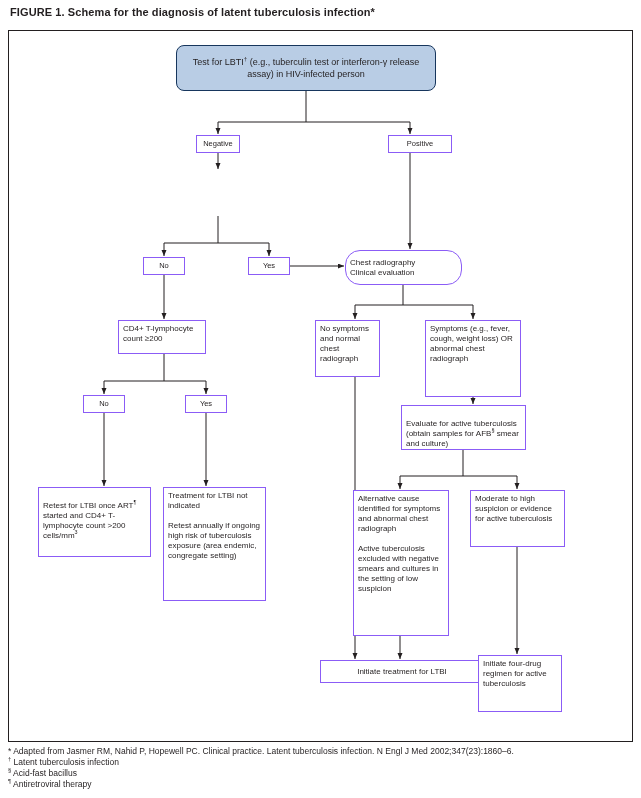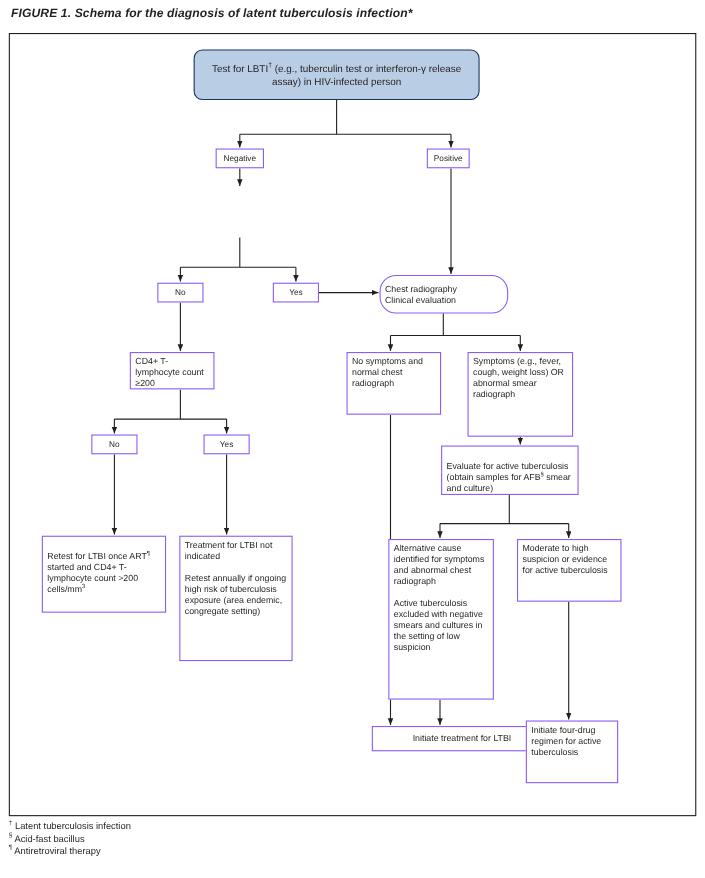--- a/index.html
+++ b/index.html
@@ -6,21 +6,21 @@
   html,body { background:#ffffff; }
   body {
     width:641px; height:798px;
     font-family:"Liberation Sans", sans-serif;
     color:#231f20;
   }
   .page { position:relative; width:641px; height:798px; background:#fff; overflow:hidden; }
 
   .fig-title {
     position:absolute; left:10px; top:6px;
-    font-size:11px; font-weight:bold; letter-spacing:0.1px;font-style:italic;
+    font-size:11px; font-weight:bold; letter-spacing:0.1px;
   }
 
   .frame {
     position:absolute; left:8px; top:30px; width:625px; height:712px;
     border:1px solid #231f20; background:#fff;
   }
 
   svg.connectors { position:absolute; left:0; top:0; width:641px; height:798px; pointer-events:none; }
   svg.connectors line, svg.connectors path.wire { stroke:#231f20; stroke-width:1; fill:none; }
 
@@ -43,36 +43,36 @@
     font-size:9px; line-height:1.35;
     display:flex; align-items:center; justify-content:center;
     text-align:center; white-space:normal;
     padding:3px 10px;
   }
   sup { font-size:0.68em; vertical-align:super; line-height:0; }
 
   
   .n-test      { left:176px; top:45px;  width:260px; height:46px; }
   .n-negative  { left:196px; top:135px; width:44px;  height:18px; font-size:7.5px; }
-  .n-positive  { left:388px; top:135px; width:39px;  height:18px; font-size:7.5px; }
+  .n-positive  { left:388px; top:135px; width:64px;  height:18px; font-size:7.5px; }
   .n-contact   { left:181px; top:170px; width:74px;  height:46px; }
   .n-no1       { left:143px; top:257px; width:42px;  height:18px; font-size:7.5px; }
   .n-yes1      { left:248px; top:257px; width:42px;  height:18px; font-size:7.5px; }
   .n-chest     { left:345px; top:250px; width:117px; height:35px; display:flex; align-items:center;border-radius:15px; }
-  .n-cd4       { left:118px; top:320px; width:77px;  height:34px; }
+  .n-cd4       { left:118px; top:320px; width:88px;  height:34px; }
   .n-no2       { left:83px;  top:395px; width:42px;  height:18px; font-size:7.5px; }
   .n-yes2      { left:185px; top:395px; width:42px;  height:18px; font-size:7.5px; }
   .n-retest    { left:38px;  top:487px; width:113px; height:70px; }
   .n-treatment { left:163px; top:487px; width:103px; height:114px; }
-  .n-nosym     { left:315px; top:320px; width:86px;  height:57px; }
+  .n-nosym     { left:315px; top:320px; width:65px;  height:57px; }
   .n-sym       { left:425px; top:320px; width:96px;  height:77px; }
   .n-eval      { left:401px; top:405px; width:125px; height:45px; }
   .n-alt       { left:353px; top:490px; width:96px;  height:146px; }
   .n-mod       { left:470px; top:490px; width:95px;  height:57px; }
-  .n-initltbi  { left:320px; top:660px; width:164px; height:23px;margin-left:18px; }
+  .n-initltbi  { left:320px; top:660px; width:164px; height:23px; }
   .n-fourdrug  { left:478px; top:655px; width:84px;  height:57px; }
 
   .footnotes {
     position:absolute; left:8px; top:746px; width:630px;
     font-size:8.5px; line-height:1.3;
   }
   .fn { white-space:nowrap; }
 </style>
 </head>
 <body>
@@ -146,33 +146,34 @@
 
   <div class="node n-retest">
     <span>Retest for LTBI once ART</span><sup>¶</sup><span> started and CD4+ T-lymphocyte count &gt;200 cells/mm</span><sup>3</sup>
   </div>
 
   <div class="node n-treatment">Treatment for LTBI not indicated
 
 Retest annually if ongoing high risk of tuberculosis exposure (area endemic, congregate setting)</div>
 
   <div class="node n-nosym">No symptoms and normal chest radiograph</div>
-  <div class="node n-sym">Symptoms (e.g., fever, cough, weight loss) OR abnormal smear radiograph</div>
+  <div class="node n-sym">Symptoms (e.g., fever, cough, weight loss) OR abnormal chest radiograph</div>
 
   <div class="node n-eval">
     <span>Evaluate for active tuberculosis (obtain samples for AFB</span><sup>§</sup><span> smear and culture)</span>
   </div>
 
   <div class="node n-alt">Alternative cause identified for symptoms and abnormal chest radiograph
 
 Active tuberculosis excluded with negative smears and cultures in the setting of low suspicion</div>
   <div class="node n-mod">Moderate to high suspicion or evidence for active tuberculosis</div>
 
   <div class="node center n-initltbi">Initiate treatment for LTBI</div>
   <div class="node n-fourdrug">Initiate four-drug regimen for active tuberculosis</div>
 
   <div class="footnotes">
+    <div class="fn"><sup></sup><span>* Adapted from Jasmer RM, Nahid P, Hopewell PC. Clinical practice. Latent tuberculosis infection. N Engl J Med 2002;347(23):1860–6.</span></div>
     <div class="fn"><sup>†</sup><span> Latent tuberculosis infection</span></div>
     <div class="fn"><sup>§</sup><span> Acid-fast bacillus</span></div>
     <div class="fn"><sup>¶</sup><span> Antiretroviral therapy</span></div>
   </div>
 
 </div>
 
 </body></html>

